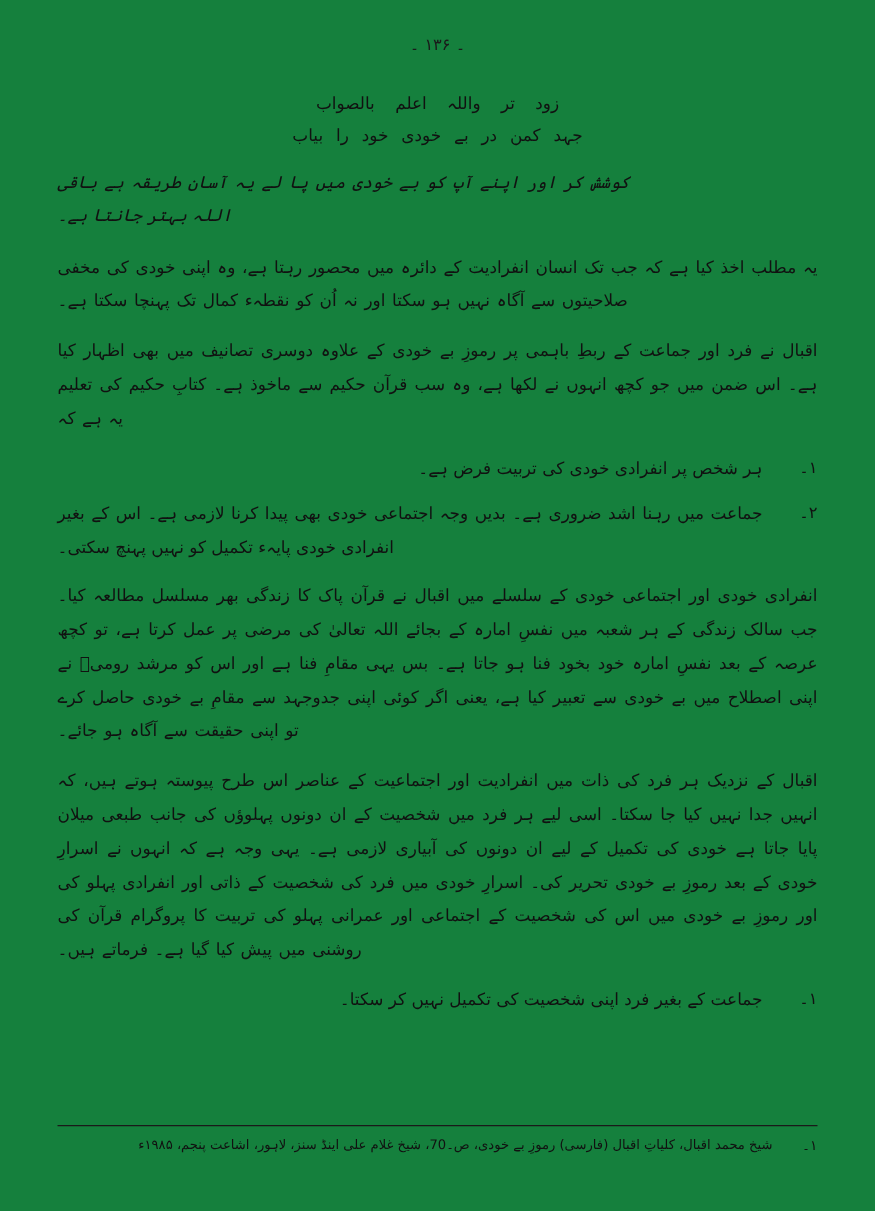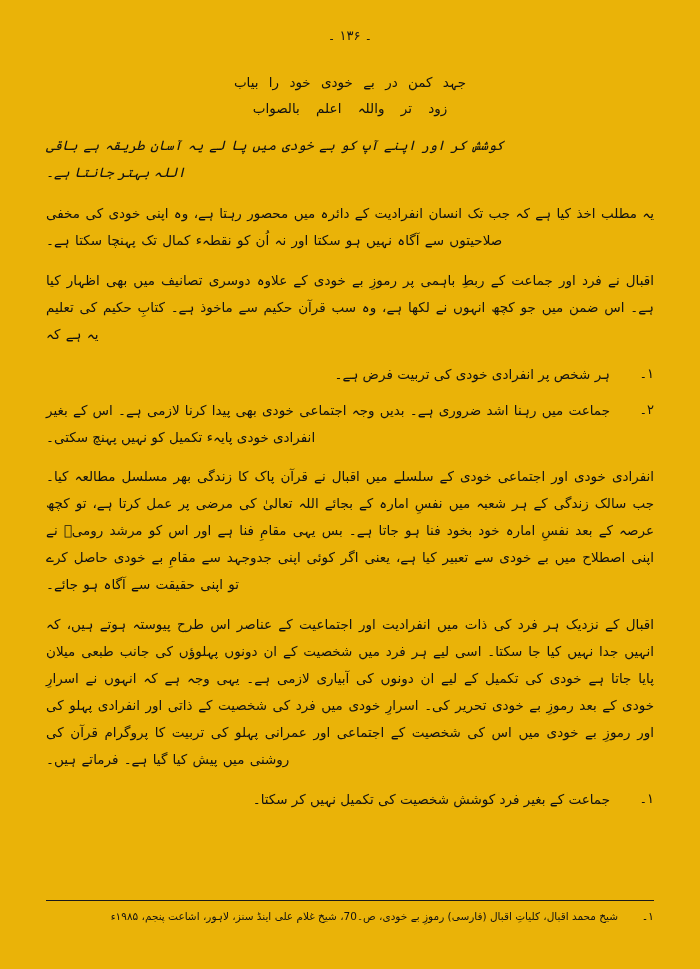--- a/index.html
+++ b/index.html
@@ -14,21 +14,21 @@
     font-family: "DejaVu Sans", "Liberation Sans", sans-serif;
     color: #111111;
     position: relative;
     overflow: hidden;
   }
 
   .page {
     position: relative;
     width: 700px;
     height: 969px;
-    background: #eab308;
+    background: #15803d;
     box-sizing: border-box;
     padding: 0;
   }
 
   
   .page-number {
     text-align: center;
     font-size: 13px;
     letter-spacing: 1px;
     padding-top: 28px;
@@ -159,22 +159,22 @@
 <body>
 
 <div class="page">
 
   <div class="page-number">۔ ۱۳۶ ۔</div>
 
   <div class="content">
 
 
     <div class="couplet">
+      <div class="line second">زود تر      واللہ     اعلم     بالصواب</div>
       <div class="line">جہد کمن در بے خودی خود را بیاب</div>
-      <div class="line second">زود تر      واللہ     اعلم     بالصواب</div>
     </div>
 
     <p class="translation">کوشش کر اور اپنے آپ کو بے خودی میں پا لے یہ آسان طریقہ ہے باقی اللہ بہتر جانتا ہے۔</p>
 
     <p class="para">یہ مطلب اخذ کیا ہے کہ جب تک انسان انفرادیت کے دائرہ میں محصور رہتا ہے، وہ اپنی خودی کی مخفی صلاحیتوں سے آگاہ نہیں ہو سکتا اور نہ اُن کو نقطہء کمال تک پہنچا سکتا ہے۔</p>
 
     <p class="para">اقبال نے فرد اور جماعت کے ربطِ باہمی پر رموزِ بے خودی کے علاوہ دوسری تصانیف میں بھی اظہار کیا ہے۔ اس ضمن میں جو کچھ انہوں نے لکھا ہے، وہ سب قرآن حکیم سے ماخوذ ہے۔ کتابِ حکیم کی تعلیم یہ ہے کہ</p>
 
     <div class="numlist">
       <div class="numitem single">
@@ -187,21 +187,21 @@
       </div>
     </div>
 
     <p class="para">انفرادی خودی اور اجتماعی خودی کے سلسلے میں اقبال نے قرآن پاک کا زندگی بھر مسلسل مطالعہ کیا۔ جب سالک زندگی کے ہر شعبہ میں نفسِ امارہ کے بجائے اللہ تعالیٰ کی مرضی پر عمل کرتا ہے، تو کچھ عرصہ کے بعد نفسِ امارہ خود بخود فنا ہو جاتا ہے۔ بس یہی مقامِ فنا ہے اور اس کو مرشد رومیؒ نے اپنی اصطلاح میں بے خودی سے تعبیر کیا ہے، یعنی اگر کوئی اپنی جدوجہد سے مقامِ بے خودی حاصل کرے تو اپنی حقیقت سے آگاہ ہو جائے۔</p>
 
     <p class="para">اقبال کے نزدیک ہر فرد کی ذات میں انفرادیت اور اجتماعیت کے عناصر اس طرح پیوستہ ہوتے ہیں، کہ انہیں جدا نہیں کیا جا سکتا۔ اسی لیے ہر فرد میں شخصیت کے ان دونوں پہلوؤں کی جانب طبعی میلان پایا جاتا ہے خودی کی تکمیل کے لیے ان دونوں کی آبیاری لازمی ہے۔ یہی وجہ ہے کہ انہوں نے اسرارِ خودی کے بعد رموزِ بے خودی تحریر کی۔ اسرارِ خودی میں فرد کی شخصیت کے ذاتی اور انفرادی پہلو کی اور رموزِ بے خودی میں اس کی شخصیت کے اجتماعی اور عمرانی پہلو کی تربیت کا پروگرام قرآن کی روشنی میں پیش کیا گیا ہے۔ فرماتے ہیں۔</p>
 
     <div class="numlist">
       <div class="numitem single">
         <span class="marker">۱۔</span>
-        <span class="itemtext">جماعت کے بغیر فرد کوشش شخصیت کی تکمیل نہیں کر سکتا۔</span>
+        <span class="itemtext">جماعت کے بغیر فرد اپنی شخصیت کی تکمیل نہیں کر سکتا۔</span>
       </div>
     </div>
 
   </div>
 
   <div class="footnote-area">
     <hr class="footnote-rule">
     <div class="footnote-item">
       <span class="marker">۱۔</span>
       <span class="fn-text">شیخ محمد اقبال، کلیاتِ اقبال (فارسی) رموزِ بے خودی، ص۔70، شیخ غلام علی اینڈ سنز، لاہور، اشاعت پنجم، ۱۹۸۵ء</span>

